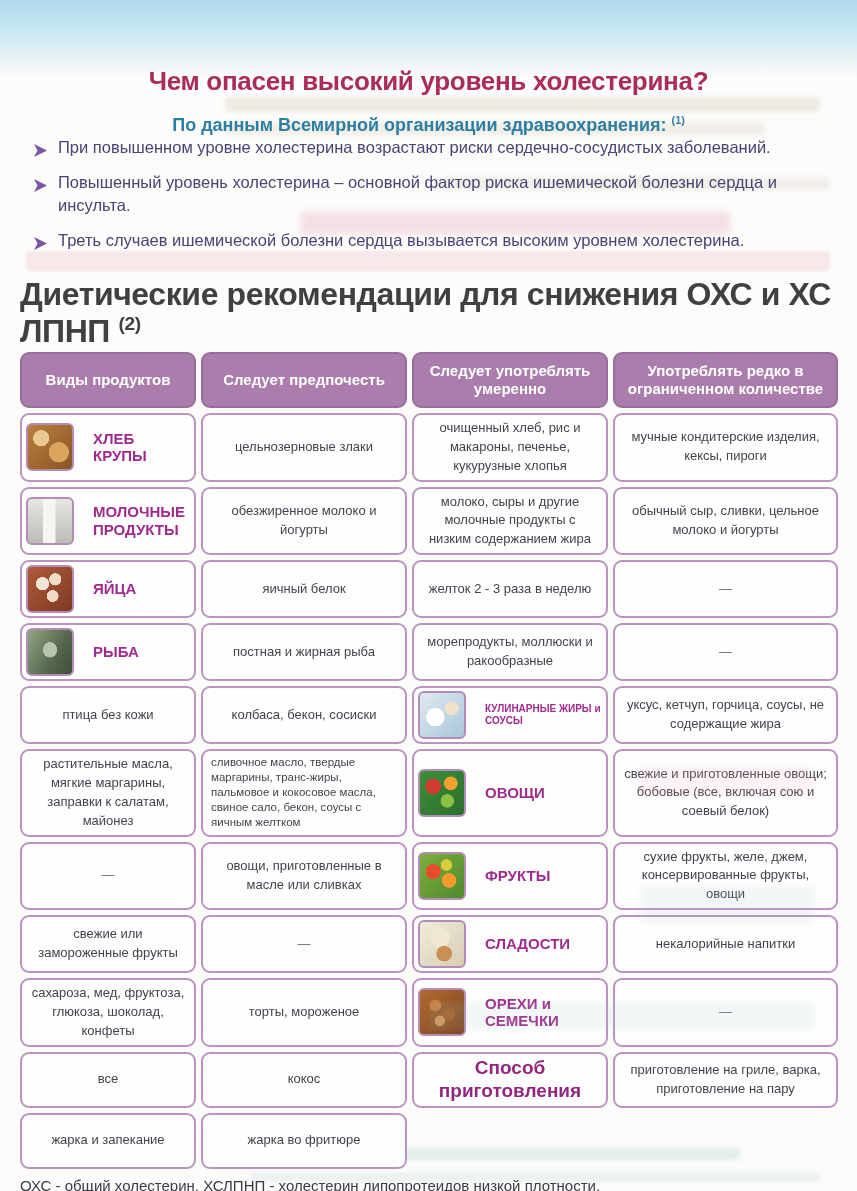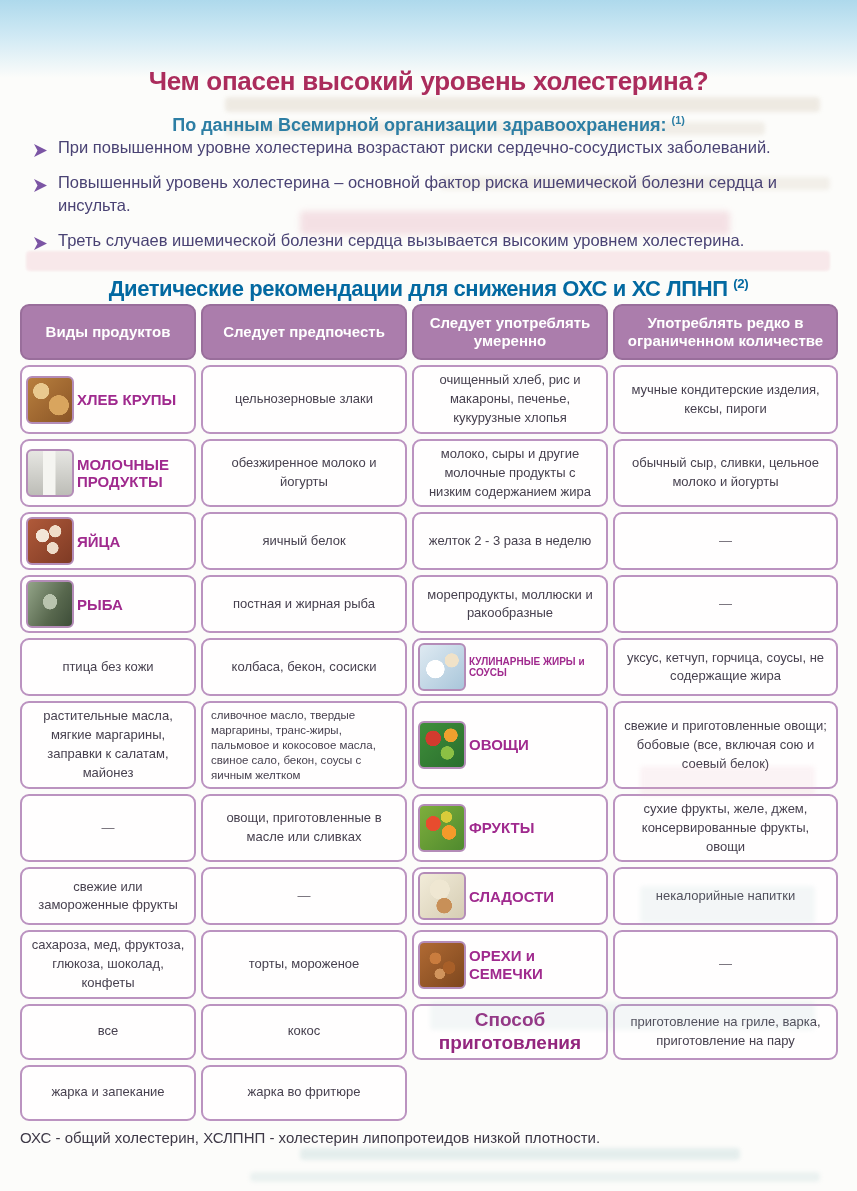--- a/index.html
+++ b/index.html
@@ -39,41 +39,40 @@
   sup.ref { font-size:0.6em; vertical-align:super; }
 
   ul.bullets { list-style:none; margin-top:0; }
   ul.bullets li {
     position:relative; padding-left:24px; margin:0 0 13px 14px;
     font-size:16.5px; color:#4a4374; line-height:1.35; max-width:800px;
   }
   .arrow-icon { position:absolute; left:0; top:4px; width:13px; height:13px; }
 
   h2.section-title {
-    margin-top:25px; font-size:22px; font-weight:bold; color:#0369a1;
+    margin-top:25px; font-size:32px; font-weight:bold; color:#404040;
     letter-spacing:-0.4px;
-    text-align:center;
   }
 
   .table {
     margin-top:2px; width:818px;
     display:grid; grid-template-columns:176px 206px 196px 1fr;
     gap:5px; grid-auto-rows:minmax(56px,auto);
   }
   .cell {
     background:#fffefe; border:2px solid #bb93c0; border-radius:9px;
     display:flex; align-items:center; justify-content:center;
     text-align:center; font-size:13px; color:#47414f; line-height:1.45;
     padding:4px 8px;
   }
   .cell.header {
     background:#ab7dac; border-color:#996e9b; color:#fff;
     font-weight:bold; font-size:15px; line-height:1.2; padding:4px 6px;
   }
-  .cell.product { justify-content:flex-start; text-align:left; padding:3px 4px; gap:3px; }
+  .cell.product { justify-content:flex-start; text-align:left; padding:3px 4px; gap:19px; }
   .thumb {
     width:48px; height:48px; flex:0 0 48px; border-radius:6px;
     border:2px solid #b48cb8; background:#ddd;
   }
   .plabel { font-size:15px; font-weight:bold; color:#a02a8e; line-height:1.18; }
   .plabel.small-label { font-size:10px; }
   .cell.method-cell { justify-content:center; }
   .method-label { font-size:19px; font-weight:bold; color:#93267e; text-align:center; line-height:1.2; }
   .cell.small { font-size:11.5px; line-height:1.3; text-align:left; }
   .cell.dash { color:#6b6570; }

